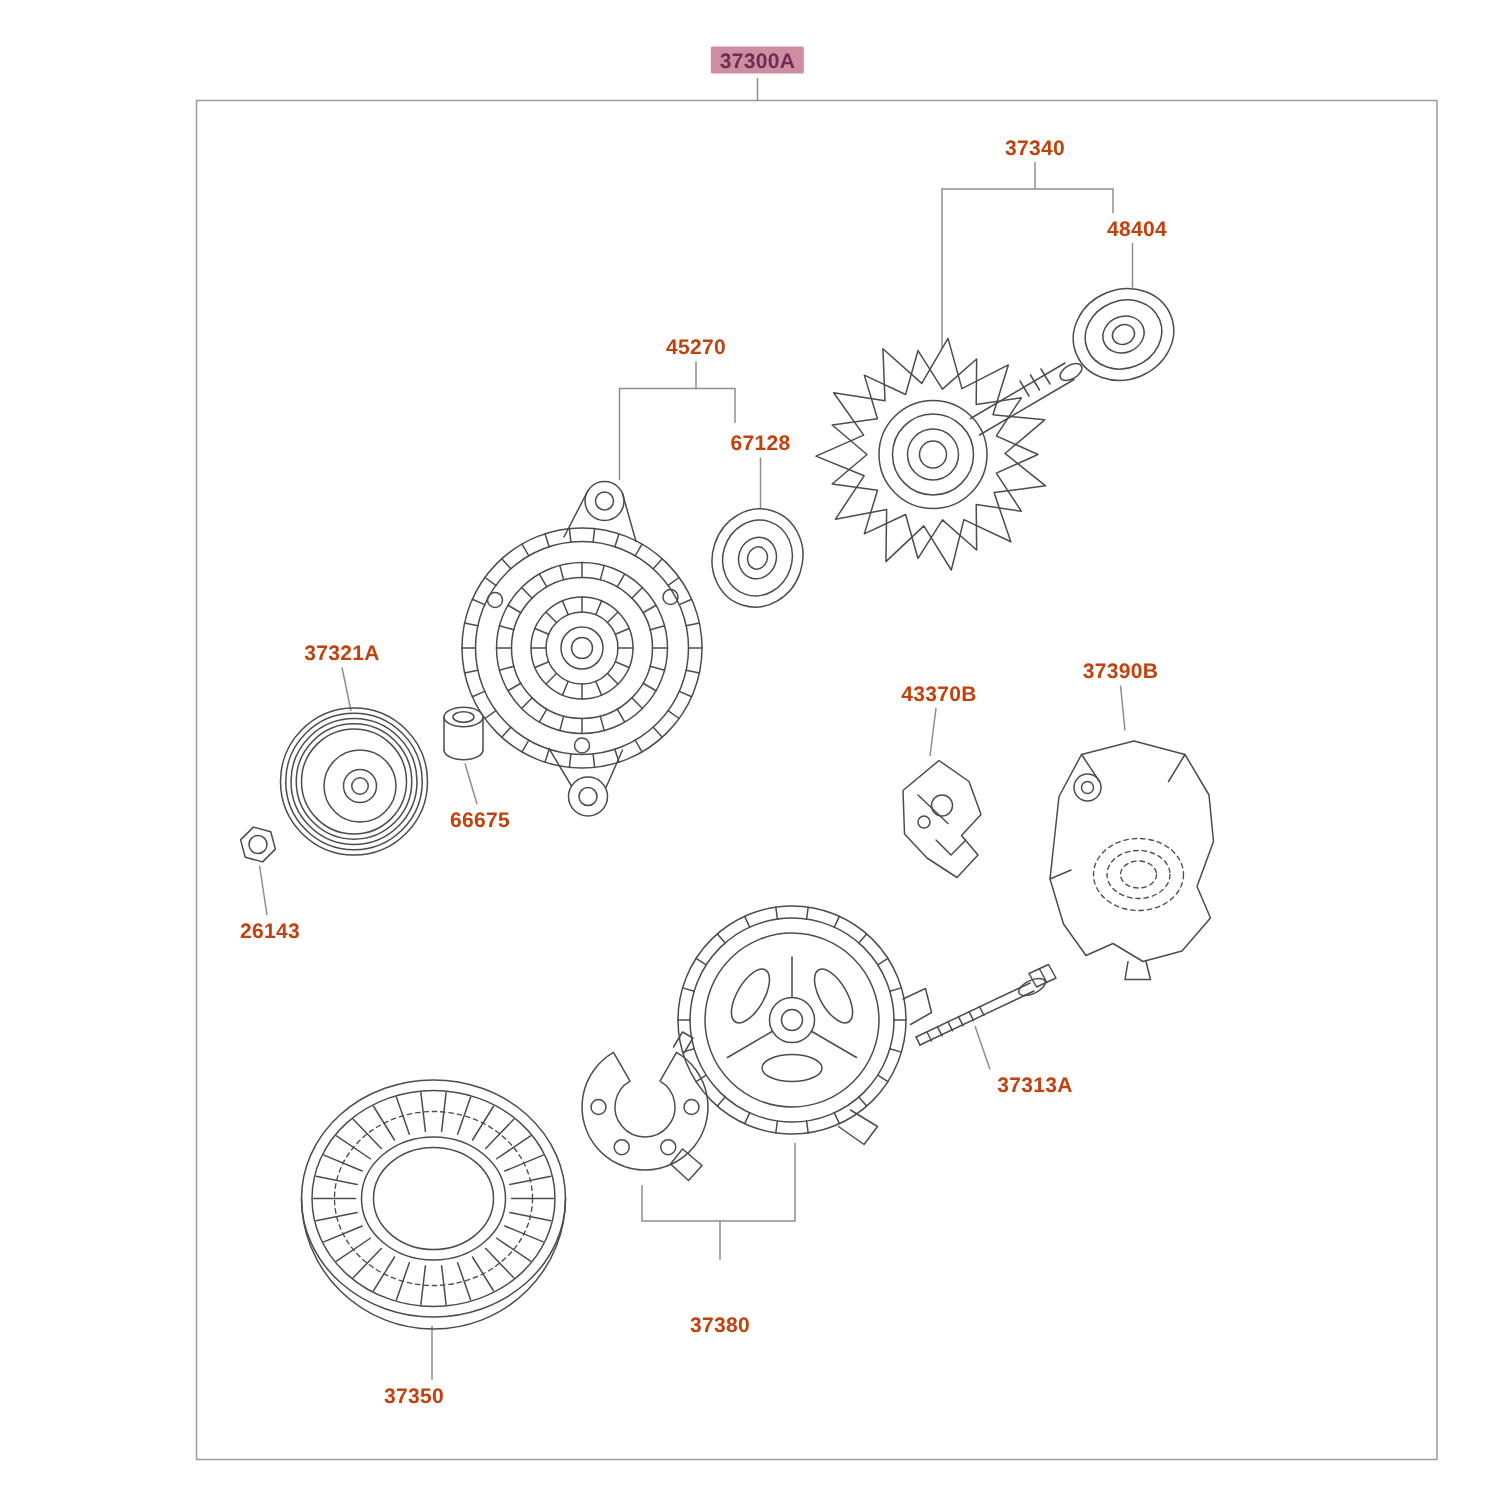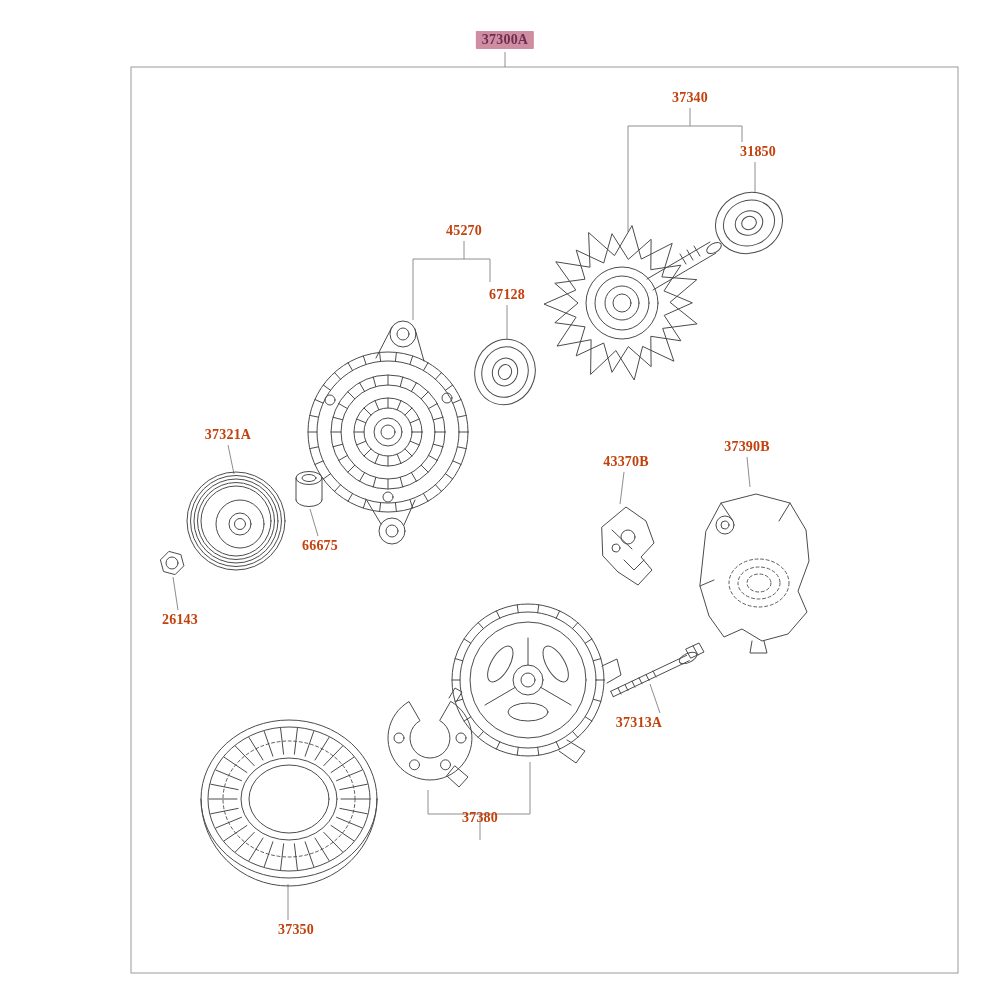--- a/index.html
+++ b/index.html
@@ -1,16 +1,16 @@
 <!DOCTYPE html>
 <html><head>
 <meta charset="utf-8">
 <style>
   html,body{margin:0;padding:0;width:1000px;height:1000px;background:#ffffff;overflow:hidden}
-  .stage{position:relative;width:840px;height:1000px;font-family:Liberation Serif, serif}
+  .stage{position:relative;width:840px;height:1000px;font-family:Liberation Sans, sans-serif}
   #art{position:absolute;left:0;top:0}
   .frame{fill:none;stroke:#9a9a9a;stroke-width:1}
   .leader,.leader *{fill:none;stroke:#8e8e8e;stroke-width:1}
   .ln,.ln *{fill:none;stroke:#4c4c4c;stroke-width:1;stroke-linecap:round;stroke-linejoin:round}
   .ln .dash{stroke-dasharray:3 2.6;stroke-width:0.9}
   .callout{position:absolute;transform:translate(-50%,-50%);font-size:14px;font-weight:bold;
            color:#c2410c;letter-spacing:.2px;white-space:nowrap;cursor:pointer}
   .callout.highlight{background:#cf8da2;color:#6f2d51;padding:1px 6px;border-radius:1px}
 </style>
 </head>
@@ -312,24 +312,24 @@
           <line x1="336.5" y1="780.7" x2="362.1" y2="770.1"></line>
           <line x1="339.9" y1="789.6" x2="367.3" y2="784.2"></line>
         </g>
       <ellipse class="dash" cx="289" cy="799" rx="66" ry="58"></ellipse>
       <path d="M201,799 A88,87 0 0 0 377,799"></path>
     </g>
   </svg>
 
   <div class="callout highlight" style="left:505px;top:40px">37300A</div>
   <div class="callout" style="left:690px;top:98px">37340</div>
-  <div class="callout" style="left:758px;top:152px">31850</div>
+  <div class="callout" style="left:758px;top:152px">48404</div>
   <div class="callout" style="left:464px;top:231px">45270</div>
   <div class="callout" style="left:507px;top:295px">67128</div>
   <div class="callout" style="left:228px;top:435px">37321A</div>
   <div class="callout" style="left:320px;top:546px">66675</div>
   <div class="callout" style="left:180px;top:620px">26143</div>
   <div class="callout" style="left:626px;top:462px">43370B</div>
   <div class="callout" style="left:747px;top:447px">37390B</div>
-  <div class="callout" style="left:639px;top:723px">37313A</div>
-  <div class="callout" style="left:480px;top:818px">37380</div>
-  <div class="callout" style="left:296px;top:930px">37350</div>
+  <div class="callout" style="left:690px;top:723px">37313A</div>
+  <div class="callout" style="left:480px;top:883px">37380</div>
+  <div class="callout" style="left:276px;top:930px">37350</div>
 </div>
 
 </body></html>

